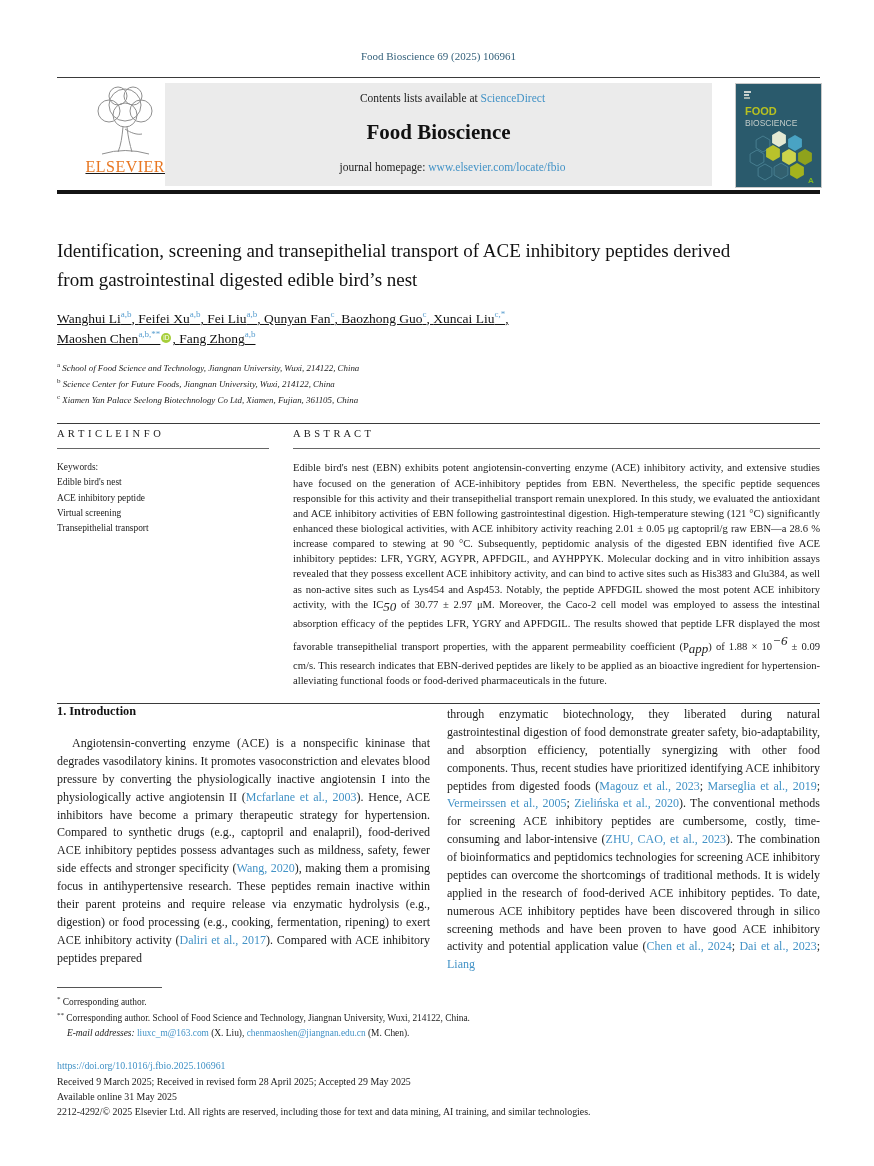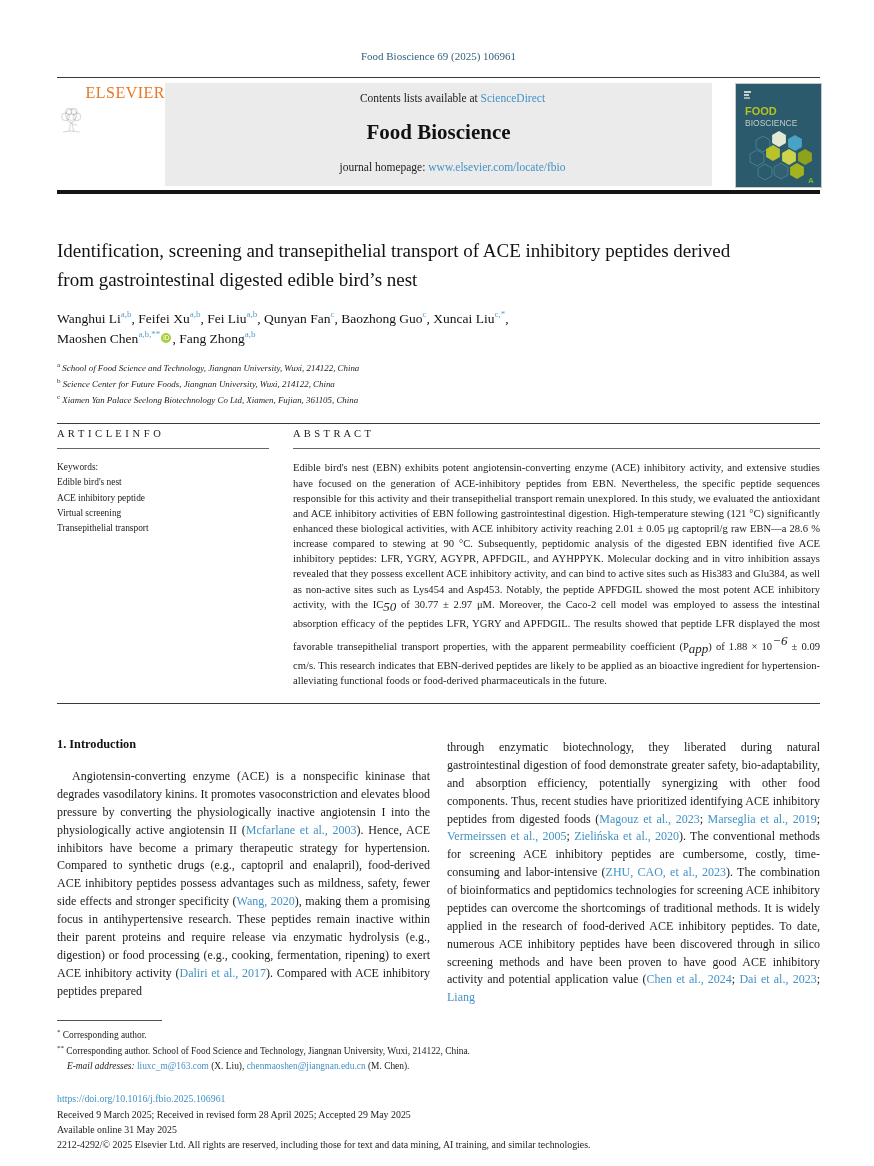--- a/index.html
+++ b/index.html
@@ -4,56 +4,56 @@
 <style>
   html,body{margin:0;padding:0;background:#ffffff;}
   .page{width:874px;height:1166px;background:#fff;overflow:hidden;
         font-family:"Liberation Serif",serif;color:#1b1b1b;position:relative;}
   .content{width:763px;margin-left:57px;}
 
   .journal-ref{padding-top:50px;text-align:center;font-size:11px;color:#33607a;}
   .top-rule{margin-top:15px;border-top:1.5px solid #3a3a3a;}
 
   .header-row{display:flex;margin-top:5px;height:103px;}
-  .logo-col{width:108px;display:flex;flex-direction:row;align-items:flex-start;}
+  .logo-col{width:108px;display:flex;flex-direction:column;align-items:flex-end;text-decoration:underline;}
   .elsevier-word{color:#e87722;font-size:16px;letter-spacing:.5px;margin-top:1px;}
   .header-box{flex:1;background:#ebebeb;margin-right:23px;display:flex;flex-direction:column;
               justify-content:space-between;text-align:center;padding:9px 0 13px;}
   .contents-line,.homepage-line{font-size:11.5px;color:#222;margin-left:28px;}
   .journal-title{font-size:21px;color:#111;font-weight:bold;}
   a,.link{color:#4292c6;text-decoration:none;cursor:pointer;}
   .cover-col{width:85px;text-align:center;}
   .cover-svg{display:block;border:1px solid #c9c9c9;}
 
   .black-bar{height:4px;background:#141414;margin-top:4px;}
 
   .paper-title{margin-top:43px;font-size:19px;line-height:1.5;max-width:695px;font-weight:400;color:#111;}
   .authors{margin-top:14px;font-size:13.5px;color:#111;}
-  .author-line{display:block;line-height:1.45;}
+  .author-line{display:block;line-height:1.45;text-decoration:underline;}
   .asup{font-size:9px;color:#5a9fd0;}
   .orcid{display:inline-block;width:10px;height:10px;border-radius:50%;background:#a6ce39;color:#fff;
          font-size:6.5px;line-height:10px;text-align:center;font-family:"Liberation Sans",sans-serif;
          vertical-align:3px;margin:0 1px;}
   .affiliations{margin-top:12px;font-size:8.9px;font-style:italic;line-height:1.55;color:#222;}
   .affiliations sup{font-size:7px;font-style:normal;}
 
   .main-rule{margin-top:16px;border-top:1px solid #3a3a3a;}
   .info-abstract{display:flex;margin-top:4px;}
   .info-col{width:212px;margin-right:24px;flex-shrink:0;}
   .abstract-col{flex:1;}
   .col-heading{font-size:10.5px;letter-spacing:.5px;color:#222;}
   .heading-rule{border-top:1px solid #666;margin-top:9px;margin-bottom:11px;}
   .keywords-label{font-size:9.4px;line-height:1.6;}
   .keyword{font-size:9.4px;line-height:1.62;}
   .abstract-text{font-size:10.6px;line-height:1.43;text-align:justify;color:#1b1b1b;}
   .abstract-text sub,.abstract-text sup{font-size:13px;font-style:italic;}
 
   .bottom-rule{margin-top:15px;border-top:1px solid #3a3a3a;}
 
-  .columns{display:flex;margin-top:33px;}
+  .columns{display:flex;}
   .col-left{width:373px;margin-right:17px;flex-shrink:0;}
   .col-right{width:373px;flex-shrink:0;padding-top:2px;}
   .section-heading{font-size:12.3px;font-weight:bold;margin:0 0 16px 0;color:#111;}
   .body-para{font-size:12px;line-height:1.49;text-align:justify;margin:0;}
   .indent{text-indent:15px;}
   .cite{color:#4292c6;cursor:pointer;}
 
   .footnote-rule{width:105px;border-top:1px solid #555;margin-top:13px;}
   .footnotes{margin-top:6px;font-size:9.4px;line-height:1.6;}
   .fn-marker{font-size:7px;vertical-align:4px;}

